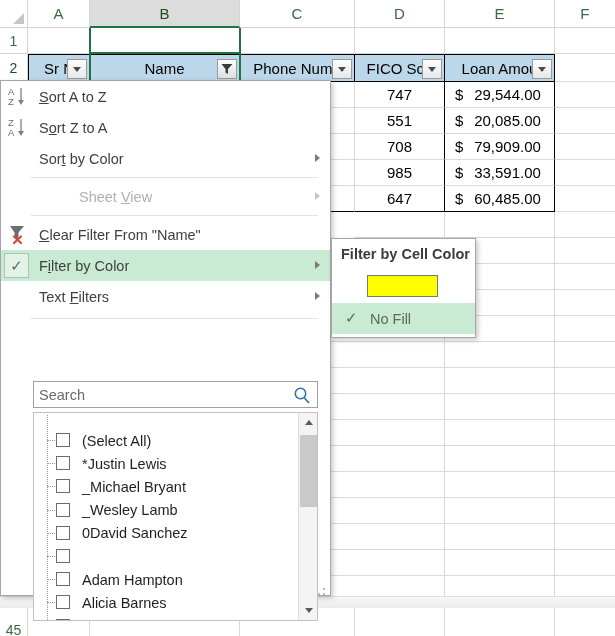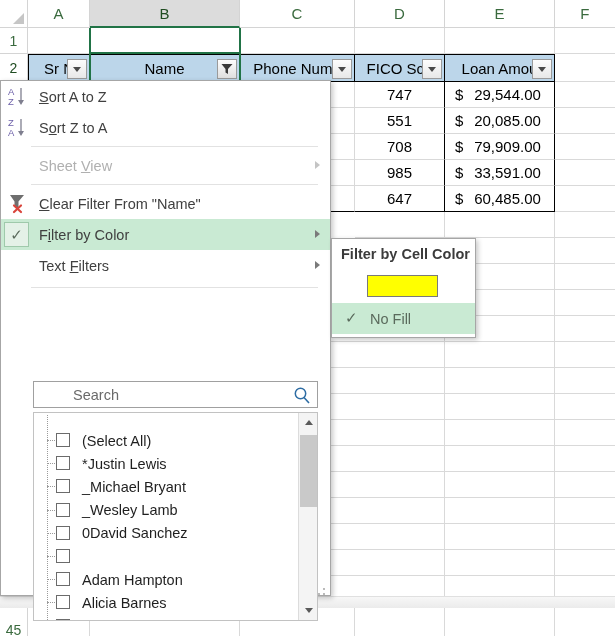--- a/index.html
+++ b/index.html
@@ -84,21 +84,21 @@
     position:absolute; left:0; top:80px; width:331px; height:516px;
     background:#ffffff; border:1px solid #a6a6a6;
     box-shadow:2px 2px 5px rgba(0,0,0,0.22);
     font-size:14.5px; color:#3b3b3b;
   }
   .mi {
     position:relative; height:31px; display:flex; align-items:center;
     padding-left:38px; cursor:default; color:#404040; white-space:nowrap;
   }
   .mi .u { text-decoration:underline; }
-  .mi.disabled { color:#b0b0b0; }
+  .mi.disabled { color:#b0b0b0;margin-left:40px; }
   .mi.hl { background:#c9ead3; }
   .mi .arrow {
     position:absolute; right:10px; top:11px; width:0;height:0;
     border-top:4.5px solid transparent; border-bottom:4.5px solid transparent;
     border-left:5px solid #7a7a7a;
   }
   .mi .icon { position:absolute; left:6px; top:4px; width:24px; height:23px; }
   .mi-sep { height:1px; background:#e2e2e2; margin:3px 12px 3px 30px; }
 
   .chk-box {
@@ -106,21 +106,21 @@
     background:#e4f1e7; border:1px solid #9fc9ab;
     display:flex; align-items:center; justify-content:center;
   }
   .chk-mark { color:#5a6a5c; font-size:15px; line-height:1; }
 
   
   .search-wrap {
     position:absolute; left:32px; top:300px; width:285px; height:27px;
     border:1px solid #a0a0a0; background:#fff; display:flex; align-items:center;
   }
-  .search-wrap .ph { padding-left:5px; font-size:14.5px; color:#6a6a6a;margin-left:34px; }
+  .search-wrap .ph { padding-left:5px; font-size:14.5px; color:#6a6a6a; }
   .search-ico { position:absolute; right:6px; top:4px; }
 
   
   .listbox {
     position:absolute; left:32px; top:331px; width:285px; height:209px;
     border:1px solid #c2c2c2; background:#fff; overflow:hidden;
   }
   .lrow {
     position:relative; height:23.2px; display:flex; align-items:center;
     padding-left:26px; font-size:14.5px; color:#1f1f1f; white-space:nowrap;
@@ -420,20 +420,24 @@
         <svg width="24" height="23" viewBox="0 0 24 23">
           <text x="1" y="10" font-size="9.5" font-family="Liberation Sans, sans-serif" fill="#6b5fa8">Z</text>
           <text x="1" y="20" font-size="9.5" font-family="Liberation Sans, sans-serif" fill="#6b5fa8">A</text>
           <line x1="14" y1="3" x2="14" y2="18" stroke="#7f7f8f" stroke-width="1.3"></line>
           <polygon points="11,15 17,15 14,20" fill="#7f7f8f"></polygon>
         </svg>
       </span>
       <span>S<span class="u">o</span>rt Z to A</span>
     </div>
 
+    <div class="mi">
+      <span>Sor<span class="u">t</span> by Color</span>
+      <span class="arrow"></span>
+    </div>
 
     <div class="mi-sep"></div>
 
     <div class="mi disabled">
       <span>Sheet <span class="u">V</span>iew</span>
       <span class="arrow" style="border-left-color:#c4c4c4"></span>
     </div>
 
     <div class="mi-sep"></div>
 

